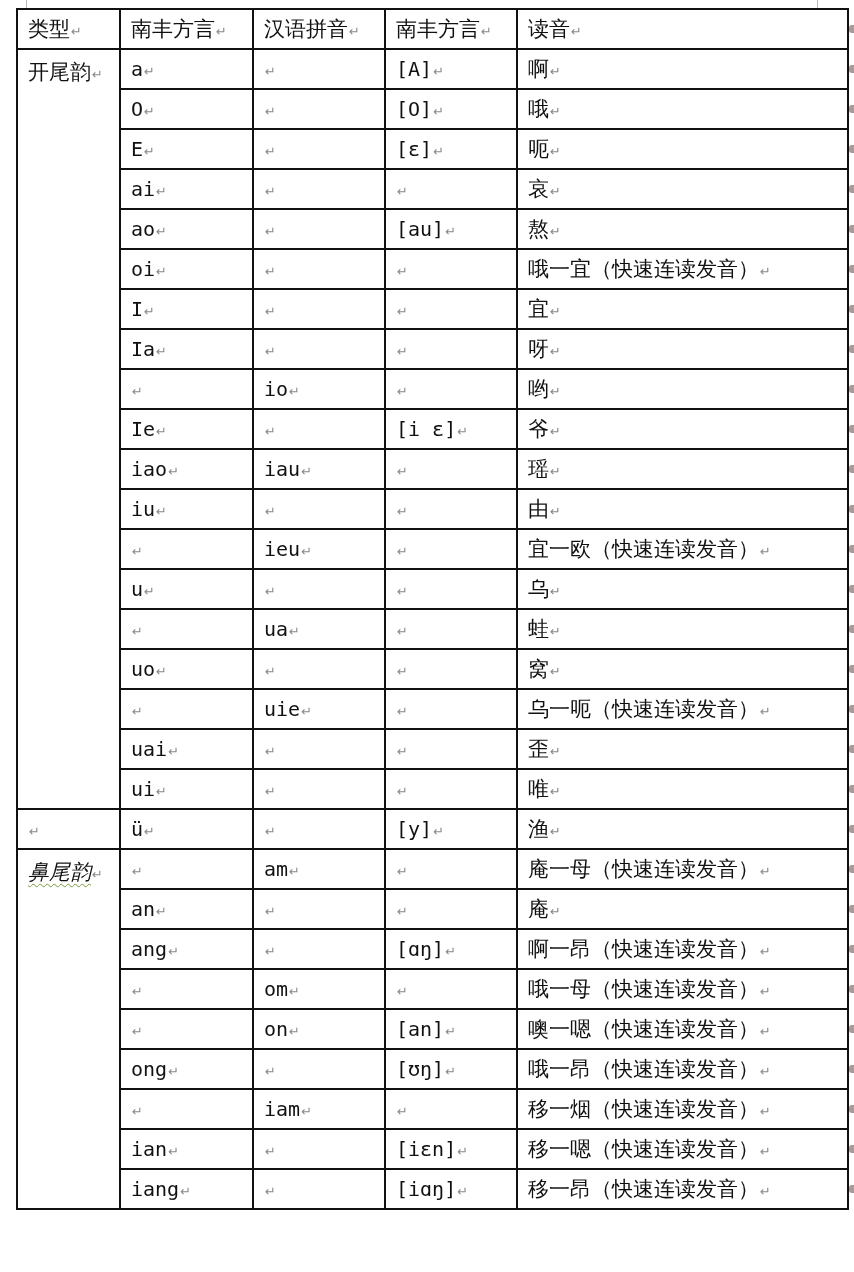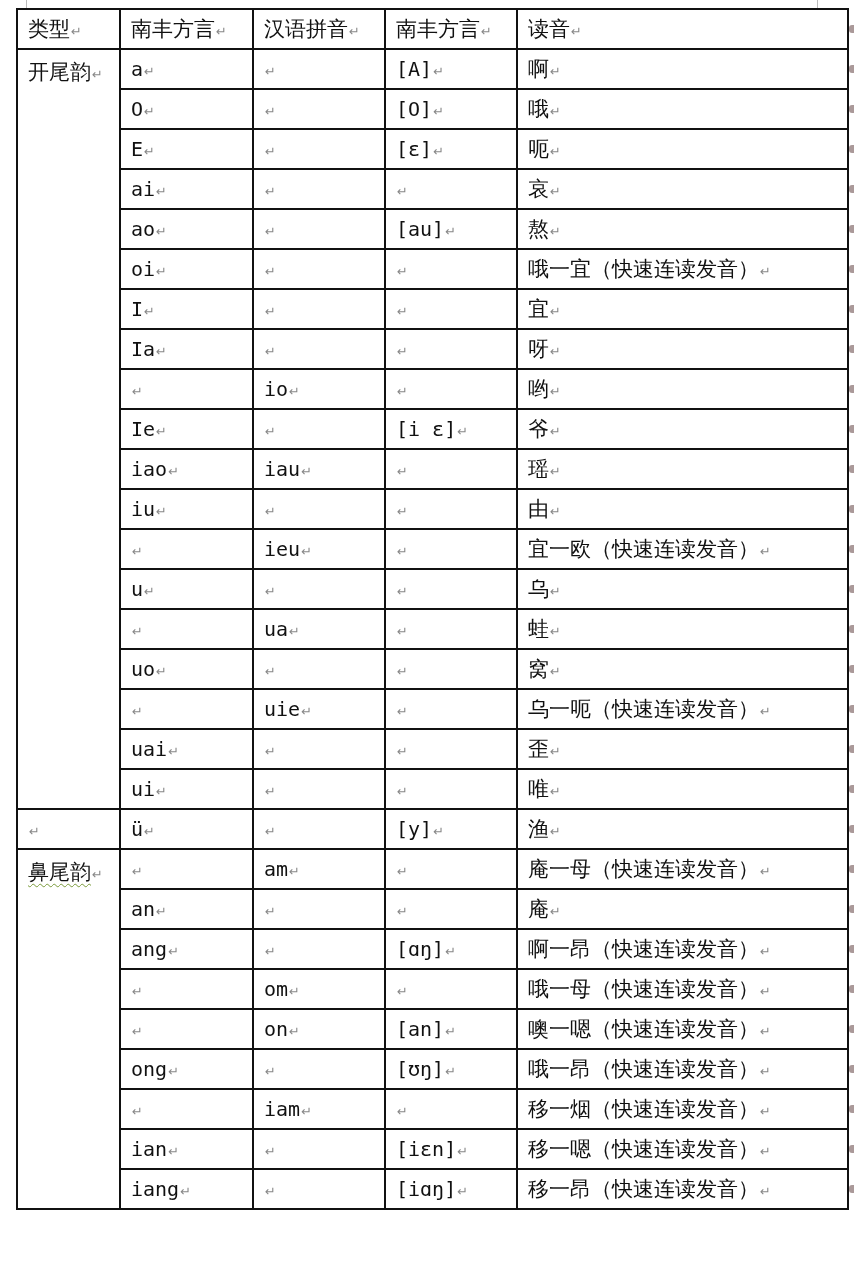--- a/index.html
+++ b/index.html
@@ -9,21 +9,21 @@
          border-left: 1px solid #bbb; border-right: 1px solid #bbb; }
   table.phon { position: absolute; left: 16px; top: 8px; border-collapse: collapse;
          table-layout: fixed; width: 831px; }
   table.phon td, table.phon th { border: 2px solid #111; padding: 0 0 0 10px;
          height: 38px; font-weight: normal; text-align: left; vertical-align: middle;
          font-size: 21px; white-space: nowrap; overflow: hidden; }
   table.phon th { height: 38px; font-size: 21px; }
   .mono { font-family: "DejaVu Sans Mono", "Liberation Mono", monospace; font-size: 20px; }
   .type-cell { vertical-align: top !important; padding-top: 8px !important; }
   .type-cell.squiggle span.t { text-decoration: underline wavy #7a9a3a; text-underline-offset: 4px;
-         text-decoration-thickness: 1px; }
+         text-decoration-thickness: 1px; font-style: italic; }
   .ret { color: #888; font-size: 13px; margin-left: 1px; }
   .margin-mark { position: absolute; left: 849px; width: 5px; height: 8px;
          border-radius: 3px 0 0 3px; background: #a99; }
 </style>
 </head>
 <body>
 
 <div class="page-edge-top"></div>
 
 <table class="phon">

